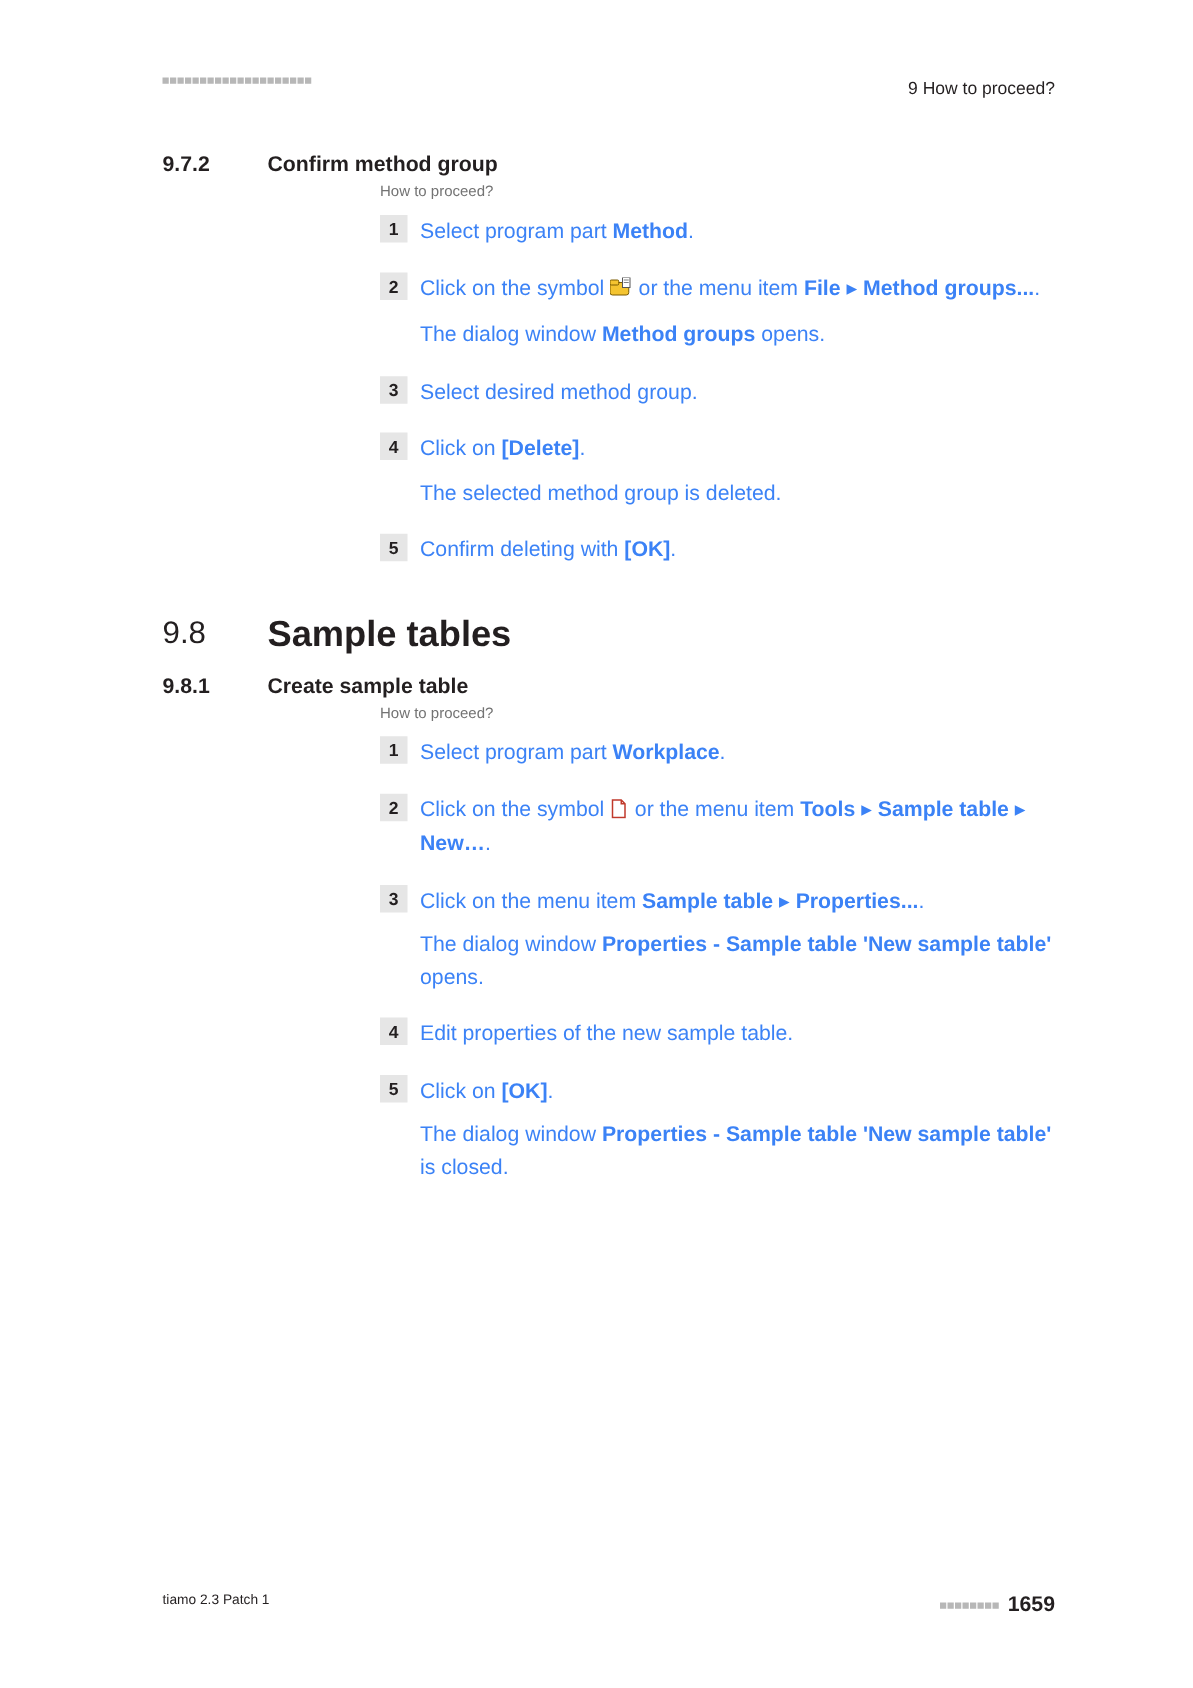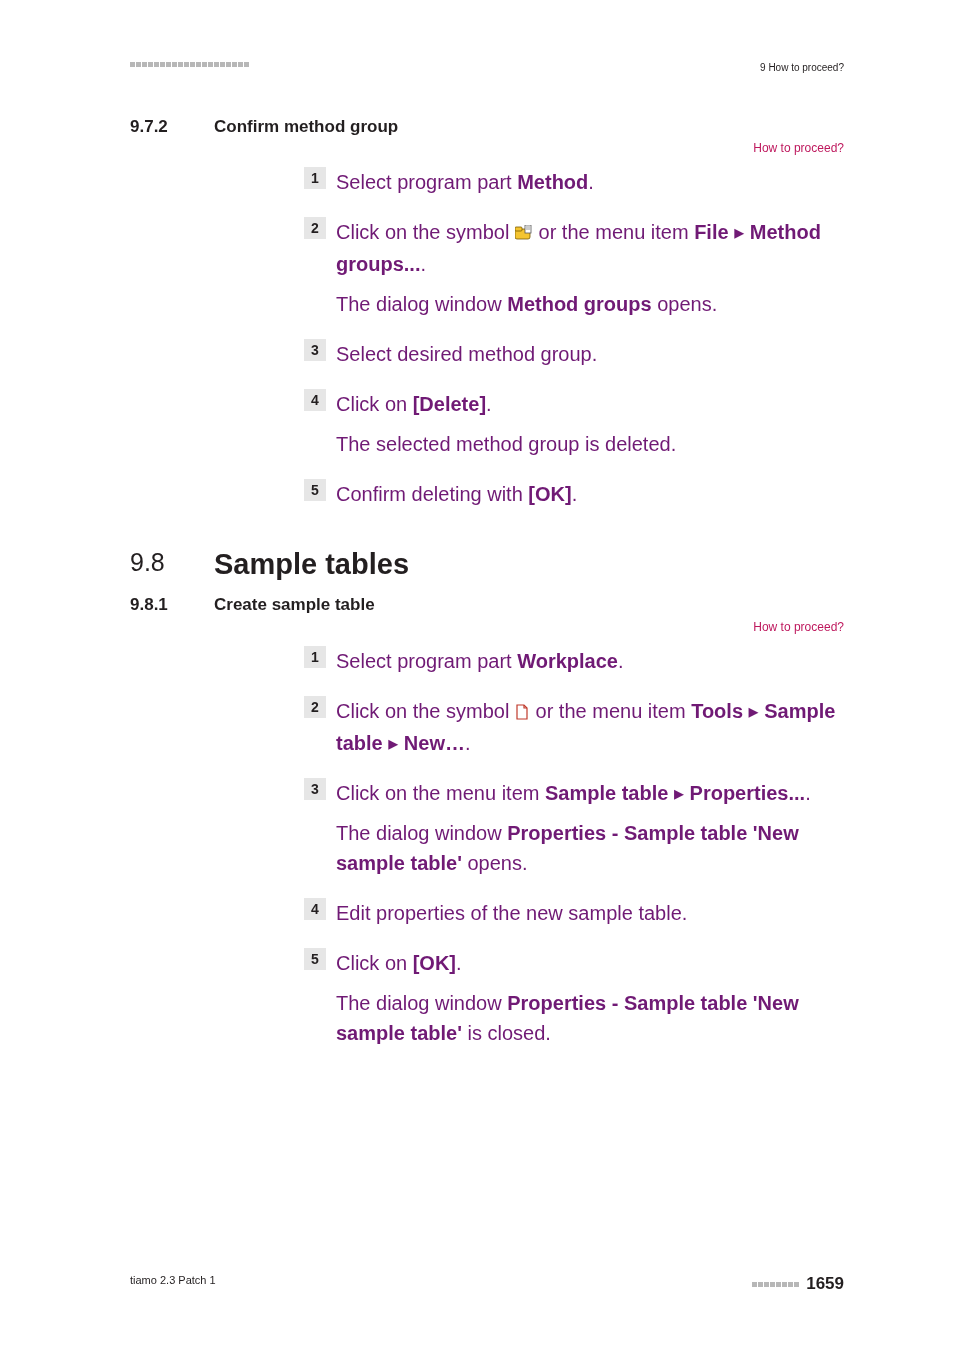--- a/index.html
+++ b/index.html
@@ -24,21 +24,21 @@
     display: flex;
     gap: 0;
   }
   .square {
     width: 5px;
     height: 5px;
     background: #b7b7b7;
     margin-right: 1px;
   }
   .header-right {
-    font-size: 10px;
+    font-size: 14px;
     color: #231f20;
   }
   .section {
     display: flex;
     margin-bottom: 4px;
   }
   .sec-num {
     width: 84px;
     font-weight: 700;
     font-size: 17px;
@@ -63,24 +63,23 @@
     line-height: 1.1;
   }
   .ch-title {
     font-weight: 700;
     font-size: 29px;
     line-height: 1.1;
   }
   .howto {
     margin-left: 174px;
     font-size: 12px;
-    color: #be185d;
+    color: #737373;
     margin-top: 2px;
     margin-bottom: 12px;
-    text-align: right;
   }
   .steps {
     margin-left: 174px;
   }
   .step {
     display: flex;
     margin-bottom: 20px;
     align-items: flex-start;
   }
   .step-badge {
@@ -90,23 +89,23 @@
     display: flex;
     align-items: center;
     justify-content: center;
     font-weight: 700;
     font-size: 14px;
     flex-shrink: 0;
     margin-right: 10px;
     color: #231f20;
   }
   .step-body {
-    font-size: 20px;
+    font-size: 17px;
     line-height: 1.5;
-    color: #701a75;
+    color: #3b82f6;
     flex: 1;
   }
   .step-body p { margin-bottom: 10px; }
   .step-body p:last-child { margin-bottom: 0; }
   .icon {
     display: inline-block;
     vertical-align: -2px;
   }
   .footer {
     position: absolute;

